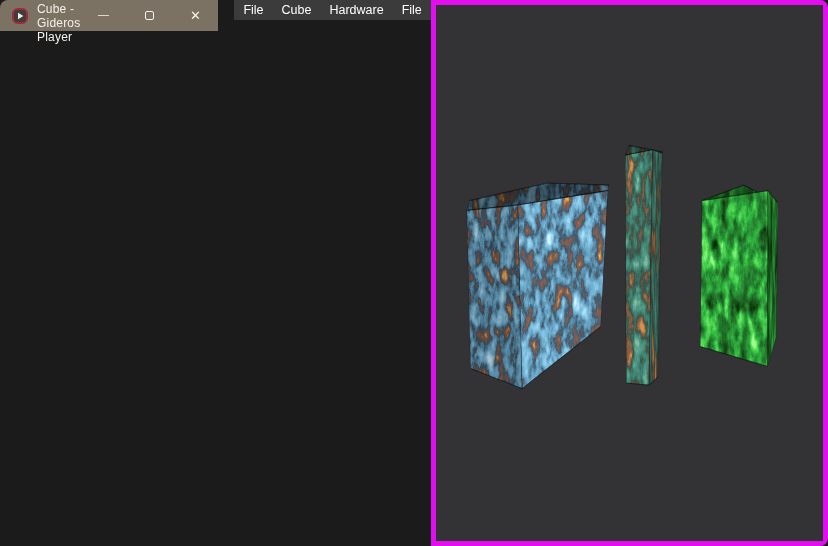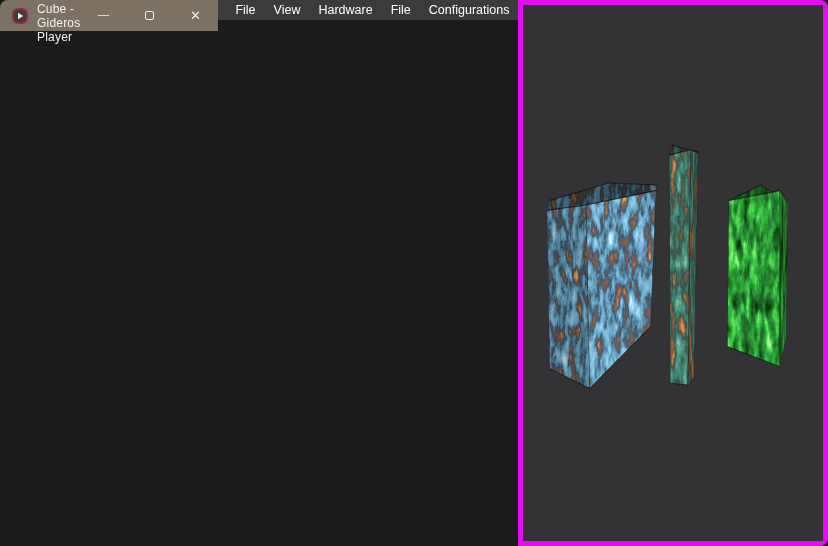--- a/index.html
+++ b/index.html
@@ -28,21 +28,22 @@
     font-size:12px;font-family:"Liberation Sans",sans-serif;cursor:default;
   }
   .min-glyph{font-size:11px;line-height:1;transform:translateY(-1px);}
   .max-box{width:9px;height:9px;border:1px solid #f5f3ef;border-radius:2px;display:block;}
   .close-glyph{font-size:13px;line-height:1;}
   
   .menubar{
     height:20px;flex:0 0 20px;
     background:#3b3b3b;
     display:flex;align-items:center;
-    padding-left:8px;
+    padding-left:0;
+    margin-left:16px;
   }
   .menu-item{
     color:#ffffff;font-size:12.5px;
     padding:2px 9px;line-height:16px;cursor:default;
   }
   
   .viewport{
     flex:1 1 auto;
     border:5px solid #e20ef0;
     background:#333336;
@@ -71,24 +72,23 @@
         <span class="max-box"></span>
       </button>
       <button class="ctrl-btn">
         <span class="close-glyph">✕</span>
       </button>
     </div>
   </div>
 
   <nav class="menubar">
     <span class="menu-item">File</span>
-    <span class="menu-item">View</span>
+    <span class="menu-item">Cube</span>
     <span class="menu-item">Hardware</span>
     <span class="menu-item">File</span>
-    <span class="menu-item">Configurations</span>
   </nav>
 
   <div class="viewport">
     <svg class="scene" viewBox="0 0 818 485" preserveAspectRatio="none">
       <defs>
         <filter id="f-blue" x="-5%" y="-5%" width="110%" height="110%">
           <feTurbulence type="fractalNoise" baseFrequency="0.045" numOctaves="5" seed="7"></feTurbulence>
           <feColorMatrix type="matrix" values="0.8 0.8 0.8 0 -0.7  0.8 0.8 0.8 0 -0.7  0.8 0.8 0.8 0 -0.7  0 0 0 0 1"></feColorMatrix>
           <feComponentTransfer>
             <feFuncR type="table" tableValues="0.90 0.30 0.05 0.15 0.30 0.70"></feFuncR>

